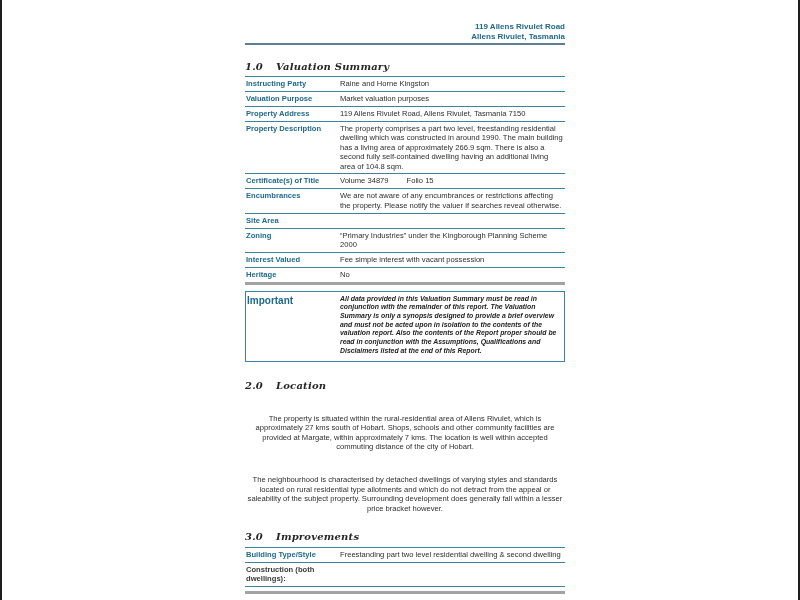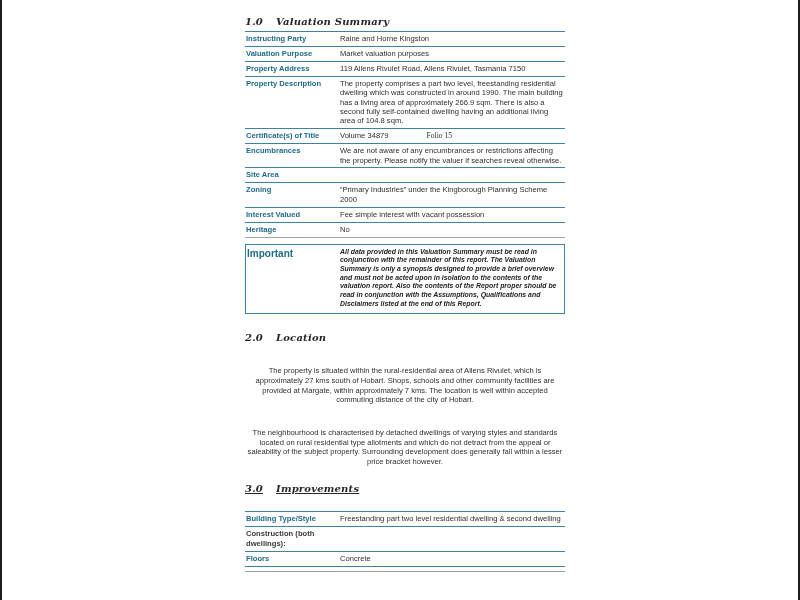--- a/index.html
+++ b/index.html
@@ -22,55 +22,59 @@
   }
 
   
   .section-heading{
     font-family:"DejaVu Serif",serif;font-style:italic;font-weight:bold;
     font-size:10px;color:#262626;margin:16px 0 4px 0;letter-spacing:.2px;
   }
   .section-heading .num{margin-right:13px;}
 
   
-  .kv-table{border-bottom:1px solid #a3a3a3;}
+  .kv-table{border-bottom:3px solid #a3a3a3;}
   .kv-row{
     display:flex;border-top:1px solid #3d83a0;
     padding:2px 0 2.5px;font-size:7.6px;line-height:1.24;
   }
   .kv-row .lbl{width:94px;flex:none;color:#1e6a89;font-weight:bold;padding-left:1px;}
   .kv-row .lbl.dark{color:#3b3b3b;}
   .kv-row .val{flex:1;color:#2e2e2e;}
-  .kv-row .val2{margin-left:38px;color:#2e2e2e;font-family:Liberation Serif, serif;}
+  .kv-row .val2{margin-left:18px;color:#2e2e2e;}
 
   
   .important-box{
     margin-top:6px;border:1px solid #3d83a0;display:flex;
     padding:3px 4px 5px 1px;min-height:46px;
   }
   .important-box .imp-lbl{width:93px;flex:none;color:#1e6a89;font-weight:bold;font-size:10px;}
   .important-box .imp-text{
     flex:1;font-size:6.9px;font-style:italic;font-weight:bold;
     color:#222;line-height:1.26;padding-right:2px;
   }
 
   
   .para{font-size:7.6px;line-height:1.27;color:#2e2e2e;margin:23px 0 0 0;text-align:center;}
   .para-group{margin-bottom:4px;}
   .loc-heading{margin-top:18px;}
-  .imp-heading{margin-top:17px;margin-bottom:17px;text-decoration:underline;}
+  .imp-heading{margin-top:17px;margin-bottom:5px;}
 </style>
 </head>
 <body>
 
 <div class="edge left"></div>
 <div class="edge right"></div>
 
 <div class="page">
 
+  <div class="doc-header">
+    <div>119 Allens Rivulet Road</div>
+    <div>Allens Rivulet, Tasmania</div>
+  </div>
 
   <div class="section-heading">
     <span class="num">1.0</span><span>Valuation Summary</span>
   </div>
 
   <div class="kv-table">
     <div class="kv-row">
       <span class="lbl">Instructing Party</span>
       <span class="val">Raine and Horne Kingston</span>
     </div>
@@ -133,23 +137,19 @@
   <div class="kv-table">
     <div class="kv-row">
       <span class="lbl">Building Type/Style</span>
       <span class="val">Freestanding part two level residential dwelling &amp; second dwelling</span>
     </div>
     <div class="kv-row">
       <span class="lbl dark" style="width:84px;">Construction (both dwellings):</span>
       <span class="val"></span>
     </div>
     <div class="kv-row">
-      <span class="lbl">Floors</span>
-      <span class="val">Concrete</span>
-    </div>
-    <div class="kv-row">
       
       
     </div>
 
   </div>
 
 </div>
 
 </body></html>

